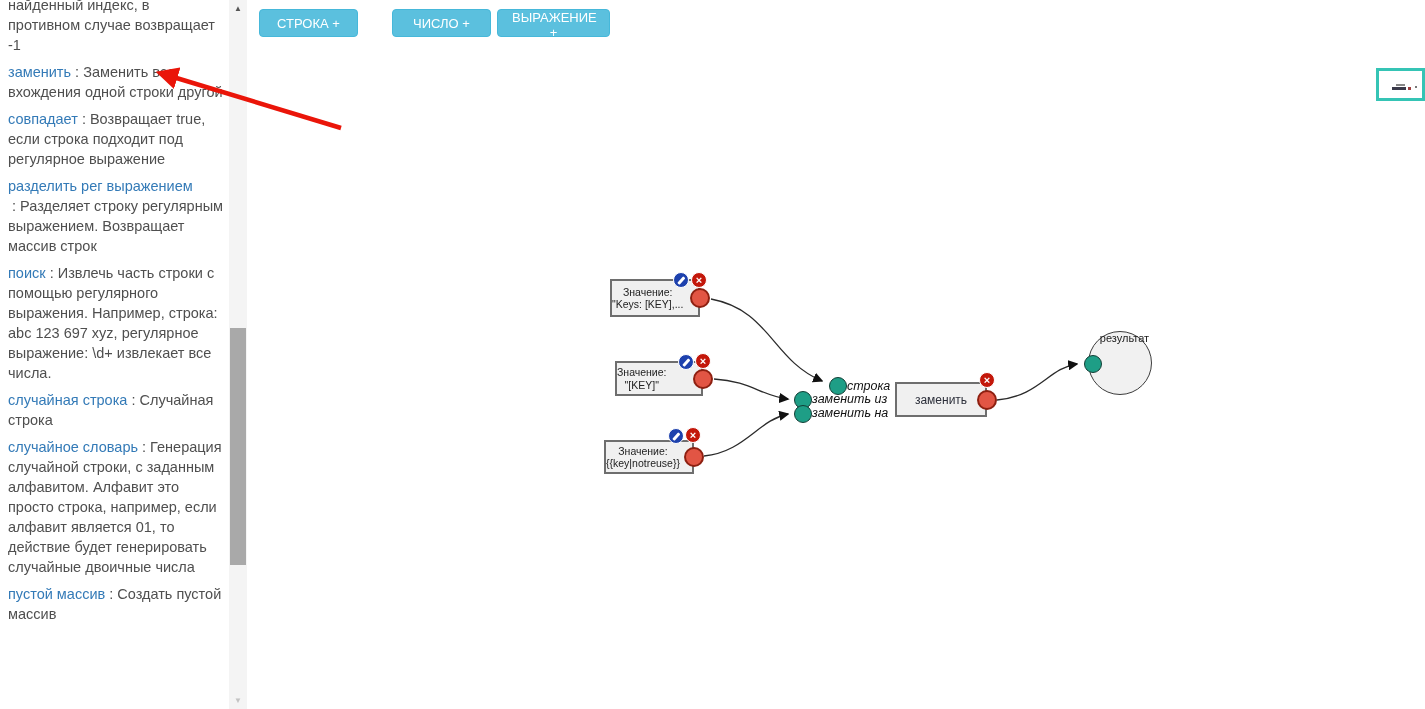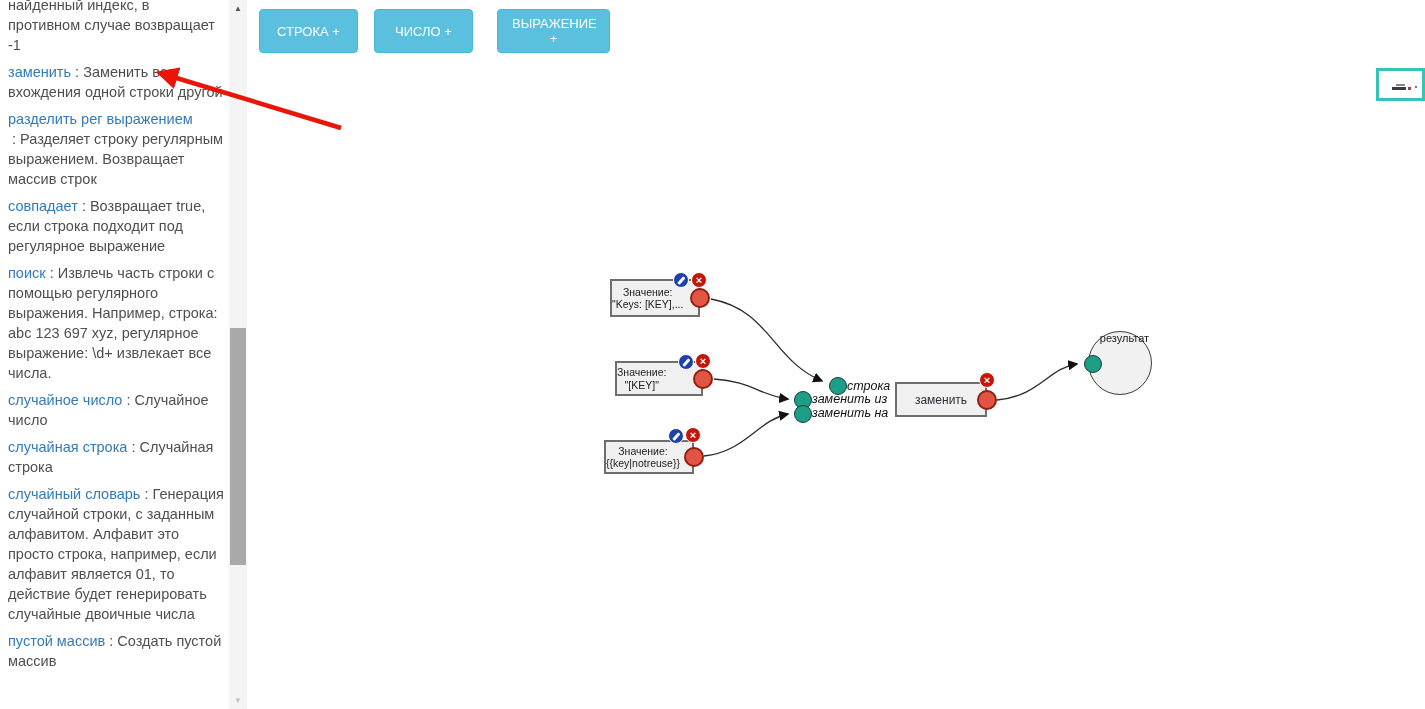--- a/index.html
+++ b/index.html
@@ -16,24 +16,24 @@
 
   
   .scrollbar{position:absolute;left:229px;top:0;width:18px;height:709px;background:#f4f4f4;z-index:2;}
   .sb-btn{position:absolute;left:0;width:18px;height:17px;display:flex;align-items:center;justify-content:center;
           font-size:8px;color:#555;background:#f4f4f4;cursor:pointer;}
   .sb-btn.up{top:0;}
   .sb-btn.down{bottom:0;color:#c3c3c3;}
   .sb-thumb{position:absolute;left:1px;top:328px;width:16px;height:237px;background:#a9a9a9;cursor:pointer;}
 
   
-  .btn{position:absolute;top:9px;height:44px;border:1px solid #46b8da;background:#5bc0de;color:#fff;
+  .btn{position:absolute;top:9px;height:28px;border:1px solid #46b8da;background:#5bc0de;color:#fff;
        font-family:"Liberation Sans",sans-serif;font-size:13px;border-radius:4px;padding:0 14px;cursor:pointer;}
   .btn.b0{left:259px;width:99px;}
-  .btn.b1{left:374px;width:99px;}
+  .btn.b1{left:392px;width:99px;}
   .btn.b2{left:497px;width:113px;}
 
   
   .vnode{position:absolute;background:#f0f0f0;border:2px solid #6e6e6e;box-sizing:border-box;z-index:3;
          display:flex;align-items:center;justify-content:flex-start;text-align:center;cursor:move;}
   .vnode .vtext{font-size:10.5px;line-height:12.5px;color:#222;}
   .znode{position:absolute;left:895px;top:382px;width:92px;height:35px;background:#f0f0f0;border:2px solid #6e6e6e;
          box-sizing:border-box;display:flex;align-items:center;justify-content:center;z-index:3;cursor:move;}
   .znode .ztext{font-size:12px;color:#2c2f3a;}
   .result-circle{position:absolute;left:1088px;top:331px;width:64px;height:64px;border-radius:50%;
@@ -73,26 +73,25 @@
 </style>
 </head>
 <body>
 
 <div id="app">
 
   <div class="sidebar">
     <div class="sidebar-inner">
       <p class="entry partial"><span class="desc">найденный индекс, в противном случае возвращает -1</span></p>
       <p class="entry"><a class="term">заменить</a><span class="sep"> : </span><span class="desc">Заменить все вхождения одной строки другой</span></p>
+      <p class="entry"><a class="term">совпадает</a><span class="sep"> : </span><span class="desc">Возвращает true, если строка подходит под регулярное выражение</span></p>
       <p class="entry"><a class="term">разделить рег выражением</a><span class="sep"> : </span><span class="desc">Разделяет строку регулярным выражением. Возвращает массив строк</span></p>
-      <p class="entry"><a class="term">совпадает</a><span class="sep"> : </span><span class="desc">Возвращает true, если строка подходит под регулярное выражение</span></p>
       <p class="entry"><a class="term">поиск</a><span class="sep"> : </span><span class="desc">Извлечь часть строки с помощью регулярного выражения. Например, строка: abc 123 697 xyz, регулярное выражение: \d+ извлекает все числа.</span></p>
-      <p class="entry"><a class="term">случайное число</a><span class="sep"> : </span><span class="desc">Случайное число</span></p>
       <p class="entry"><a class="term">случайная строка</a><span class="sep"> : </span><span class="desc">Случайная строка</span></p>
-      <p class="entry"><a class="term">случайный словарь</a><span class="sep"> : </span><span class="desc">Генерация случайной строки, с заданным алфавитом. Алфавит это просто строка, например, если алфавит является 01, то действие будет генерировать случайные двоичные числа</span></p>
+      <p class="entry"><a class="term">случайное словарь</a><span class="sep"> : </span><span class="desc">Генерация случайной строки, с заданным алфавитом. Алфавит это просто строка, например, если алфавит является 01, то действие будет генерировать случайные двоичные числа</span></p>
       <p class="entry"><a class="term">пустой массив</a><span class="sep"> : </span><span class="desc">Создать пустой массив</span></p>
     </div>
   </div>
 
   <div class="scrollbar">
     <div class="sb-btn up">▲</div>
     <div class="sb-thumb"></div>
     <div class="sb-btn down">▼</div>
   </div>
 

